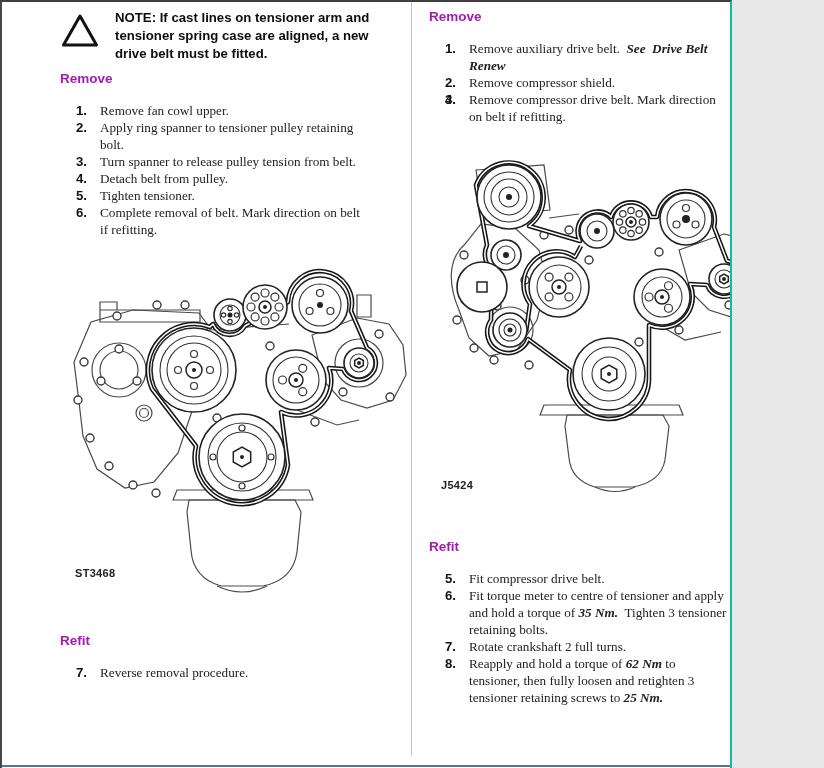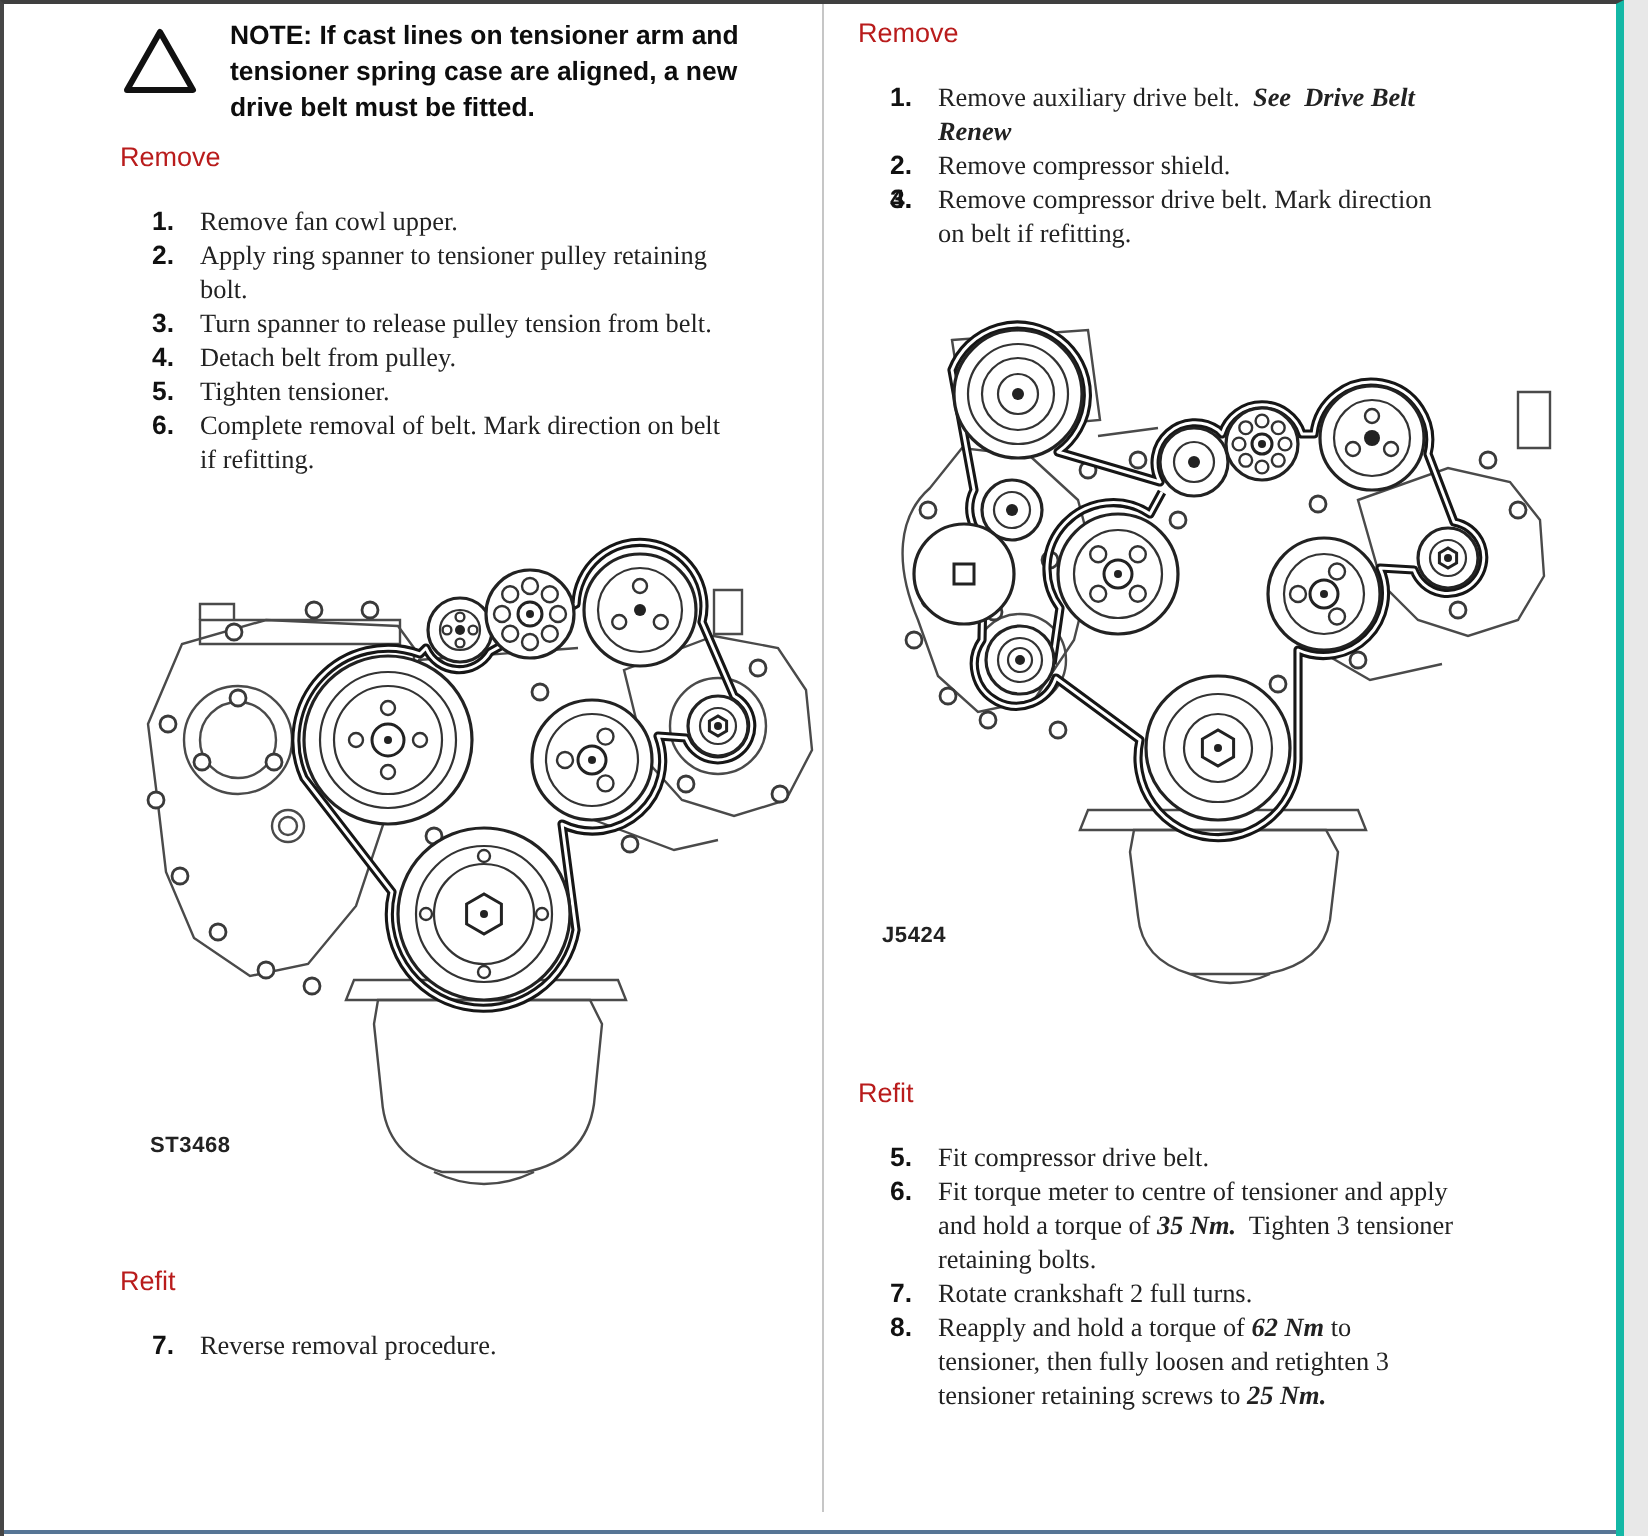--- a/index.html
+++ b/index.html
@@ -1,24 +1,24 @@
 <!DOCTYPE html>
 <html><head>
 <meta charset="utf-8">
 <style>
   html,body{margin:0;padding:0;background:#e8e8e8;}
   .page{
-    position:relative;width:812px;height:768px;background:#fff;
+    position:relative;width:732px;height:768px;background:#fff;
     font-family:"Liberation Sans",sans-serif;color:#1c1c1c;overflow:hidden;
-    border-top:2px solid #3f3f3f;border-left:2px solid #464646;border-right:4px solid #14b8a6;
+    border-top:2px solid #3f3f3f;border-left:2px solid #464646;border-right:2px solid #14b8a6;
     box-sizing:border-box;
   }
   .bottom-bar{position:absolute;left:0;right:0;bottom:1px;height:2px;background:#567595;}
   .divider{position:absolute;left:409px;top:0;bottom:12px;width:1px;background:#c6c6c6;}
-  .h{position:absolute;font-weight:normal;font-size:13.5px;color:#b91c1c;}
+  .h{position:absolute;font-weight:bold;font-size:13.5px;color:#a21caf;}
   .note{position:absolute;left:113px;top:7px;width:300px;font-weight:bold;font-size:13.2px;line-height:18px;color:#0d0d0d;}
   .list{position:absolute;font-size:13.2px;line-height:17px;color:#222;}
   .li{position:relative;padding-left:40px;}
   .li .num{position:absolute;left:16px;font-weight:bold;color:#111;}
   .li .txt span{white-space:pre-wrap;font-family:Liberation Serif, serif;}
   .b{font-weight:bold;}
   .i{font-style:italic;}
   .figlabel{position:absolute;font-size:11px;font-weight:600;letter-spacing:.3px;color:#222;z-index:5;}
   svg.diagram{position:absolute;}
   svg.tri-icon{position:absolute;}
@@ -300,21 +300,21 @@
         </g>
         <g>
           <circle cx="180" cy="214" r="36" class="pface"></circle>
           <circle cx="180" cy="214" r="27" class="pring"></circle>
           <circle cx="180" cy="214" r="17" class="pring"></circle>
           <polygon points="187.8,218.5 180.0,223.0 172.2,218.5 172.2,209.5 180.0,205.0 187.8,209.5" class="phub"></polygon>
           <circle cx="180" cy="214" r="2" class="pdot"></circle>
         </g>
       </g>
     </svg>
-  <div class="figlabel" style="left:439px;top:460px">J5424</div>
+  <div class="figlabel" style="left:439px;top:477px">J5424</div>
 
   <div class="h" style="left:427px;top:537px">Refit</div>
   <div class="list" style="left:427px;top:568px;width:345px">
       <div class="li"><span class="num">5.</span><span class="txt"><span>Fit compressor drive belt.</span></span></div>
       <div class="li"><span class="num">6.</span><span class="txt"><span>Fit torque meter to centre of tensioner and apply</span><br><span>and hold a torque of </span><span class="b i">35 Nm.</span><span>  Tighten 3 tensioner</span><br><span>retaining bolts.</span></span></div>
       <div class="li"><span class="num">7.</span><span class="txt"><span>Rotate crankshaft 2 full turns.</span></span></div>
       <div class="li"><span class="num">8.</span><span class="txt"><span>Reapply and hold a torque of </span><span class="b i">62 Nm</span><span> to</span><br><span>tensioner, then fully loosen and retighten 3</span><br><span>tensioner retaining screws to </span><span class="b i">25 Nm.</span></span></div>
     </div>
 
   <div class="bottom-bar" style="background: rgb(86, 117, 149);"></div>

